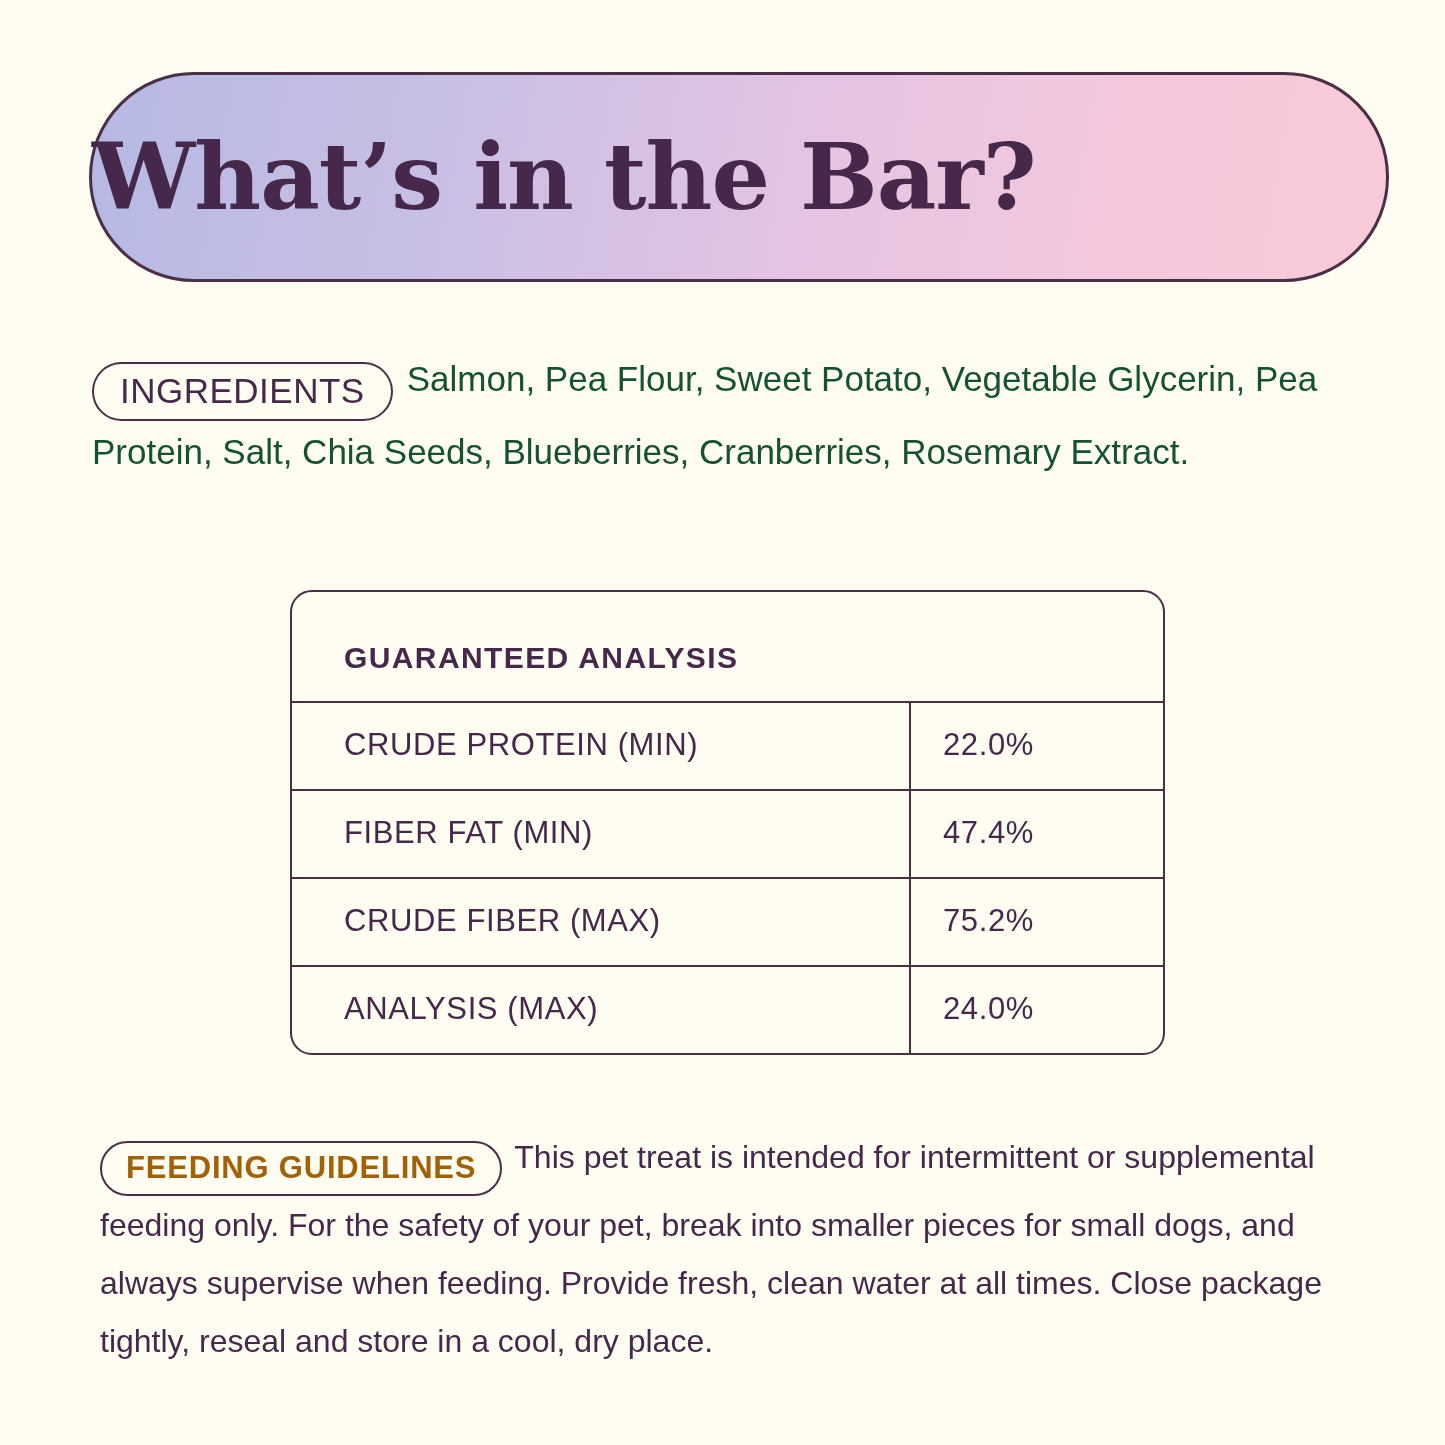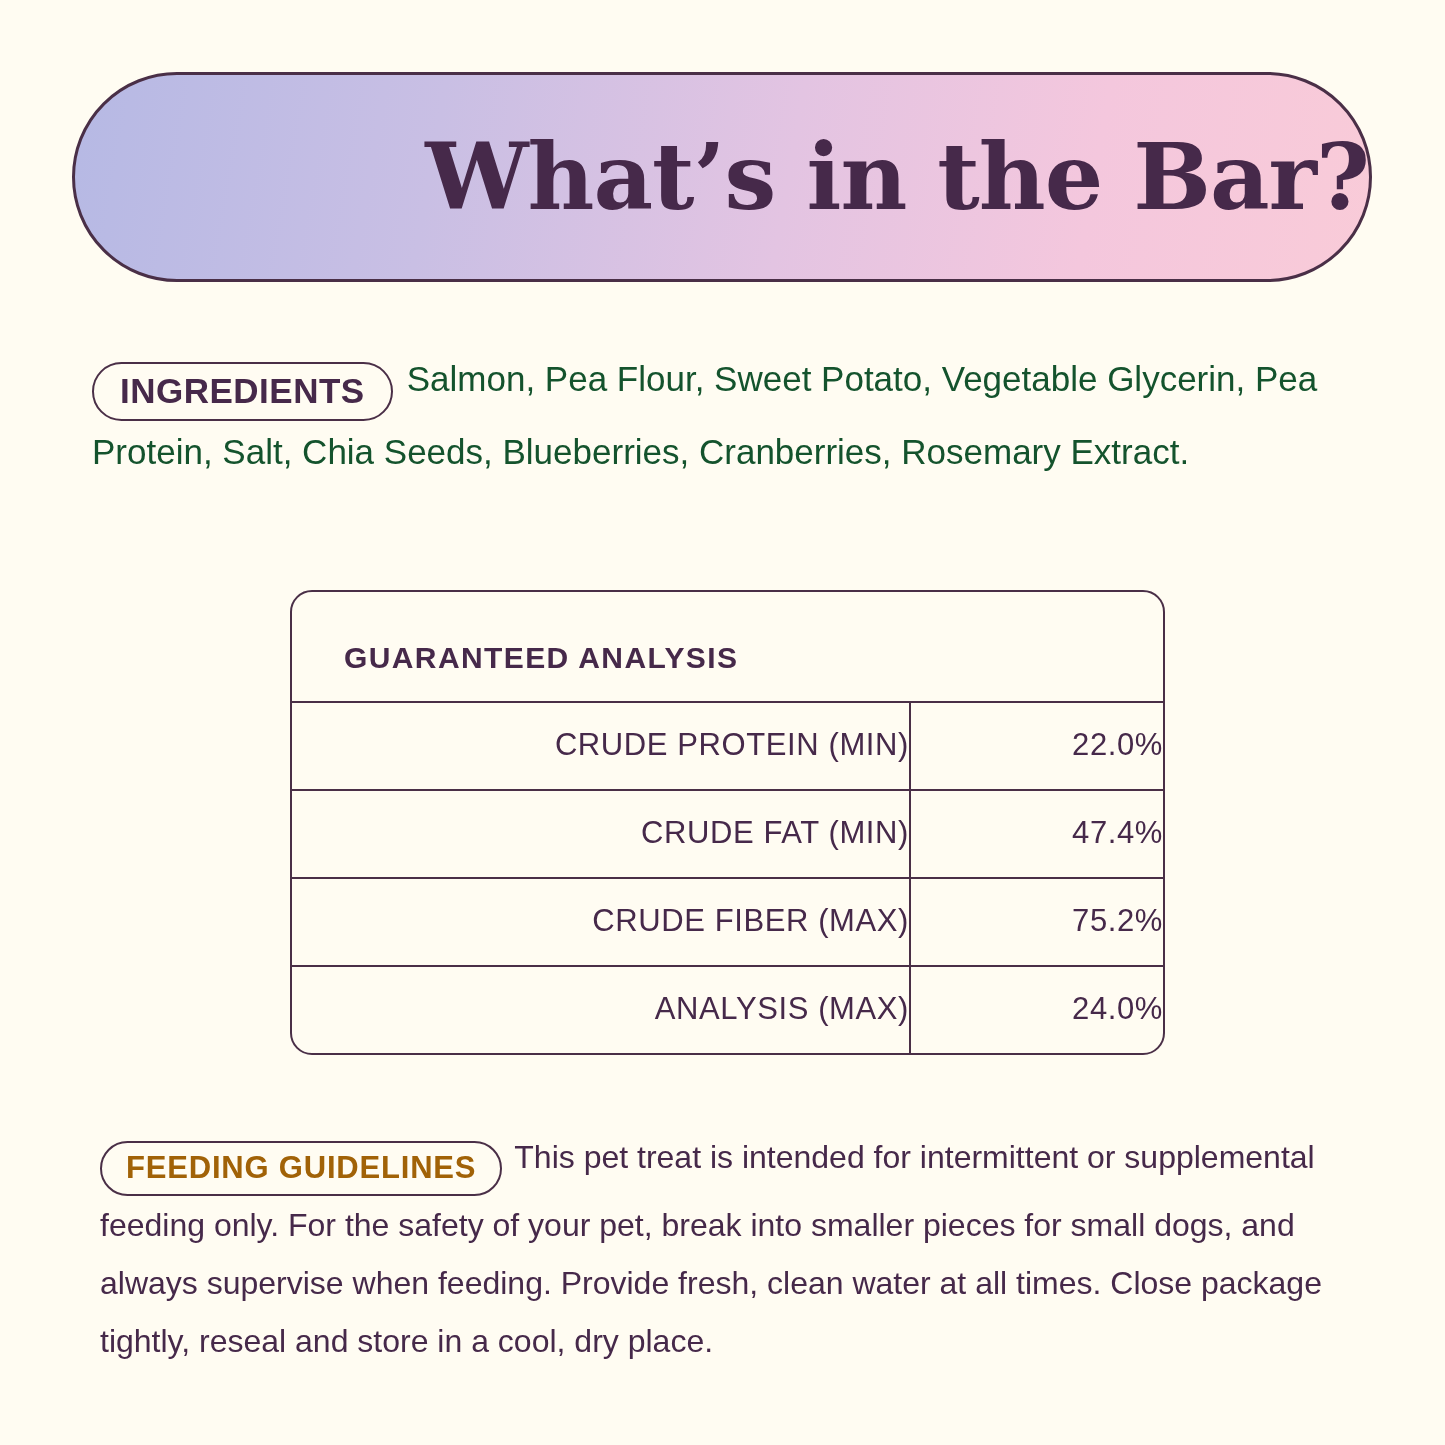--- a/index.html
+++ b/index.html
@@ -19,31 +19,31 @@
     position: relative;
     width: 1445px;
     height: 1445px;
     box-sizing: border-box;
     padding: 0;
   }
 
   
   .title-banner {
     position: absolute;
-    left: 72px;
+    left: 89px;
     top: 72px;
     width: 1300px;
     height: 210px;
     box-sizing: border-box;
     border: 3px solid #4A2F47;
     border-radius: 105px;
     background: linear-gradient(100deg, #b6b9e4 0%, #c9bfe4 28%, #e3c4e2 55%, #f4c7dd 78%, #f9cbd8 100%);
     display: flex;
     align-items: center;
-    justify-content: flex-end;
+    justify-content: flex-start;
   }
   .title-text {
     font-family: "DejaVu Serif", serif;
     font-weight: bold;
     font-size: 92px;
     letter-spacing: -1px;
     color: #46294A;
     line-height: 1;
     white-space: nowrap;
   }
@@ -54,21 +54,21 @@
     left: 92px;
     top: 348px;
     width: 1272px;
   }
   .pill {
     display: inline-block;
     border: 2.5px solid #4A2F47;
     border-radius: 40px;
     padding: 9px 26px 11px 26px;
     font-size: 35px;
-    font-weight: bold;
+    font-weight: normal;
     letter-spacing: 0.5px;
     color: #46294A;
     vertical-align: middle;
     line-height: 1;
     text-align: right;
   }
   .ingredients-text {
     display: inline;
     font-size: 35px;
     line-height: 1.78;
@@ -100,21 +100,20 @@
     padding: 28px 0 26px 52px;
     color: #46294A;
     margin-top: 21px;
   }
   .analysis-rows {
     width: 100%;
     border-collapse: collapse;
   }
   .analysis-rows tr {
     border-top: 2.5px solid #4A2F47;
-    text-align: right;
   }
   .analysis-rows td {
     padding: 24px 0 26px 52px;
     font-size: 31px;
     letter-spacing: 0.6px;
     color: #46294A;
   }
   .analysis-rows td.value {
     border-left: 2.5px solid #4A2F47;
     width: 220px;
@@ -173,21 +172,21 @@
 
   <div class="analysis-card">
     <div class="analysis-title">GUARANTEED ANALYSIS</div>
     <table class="analysis-rows">
       <tbody>
         <tr>
           <td>CRUDE PROTEIN (MIN)</td>
           <td class="value">22.0%</td>
         </tr>
         <tr>
-          <td>CRUDE FAT (MIN)</td>
+          <td>FIBER FAT (MIN)</td>
           <td class="value">47.4%</td>
         </tr>
         <tr>
           <td>CRUDE FIBER (MAX)</td>
           <td class="value">75.2%</td>
         </tr>
         <tr>
           <td>ANALYSIS (MAX)</td>
           <td class="value">24.0%</td>
         </tr>

